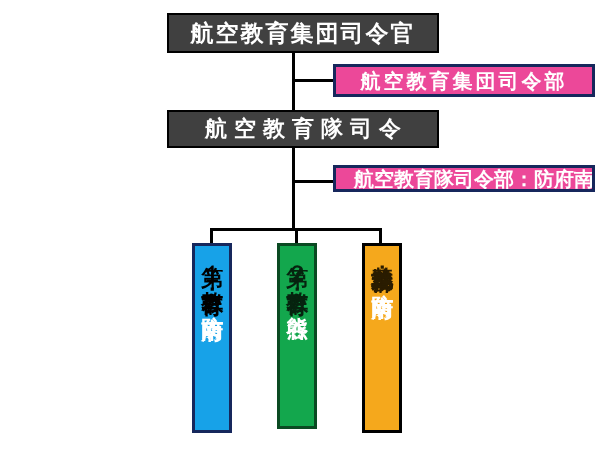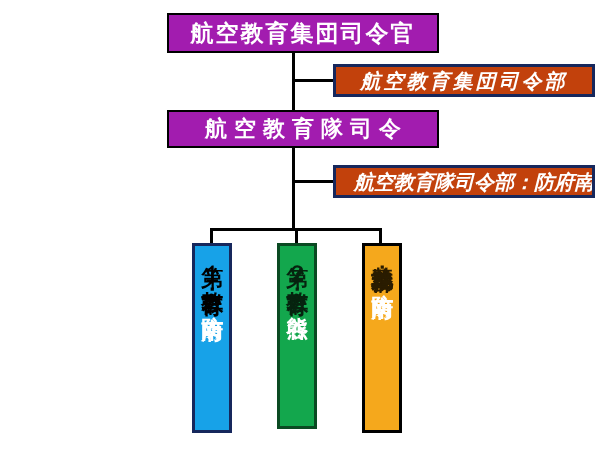--- a/index.html
+++ b/index.html
@@ -41,32 +41,31 @@
     white-space: nowrap;
   }
   .node-h .label {
     font-weight: bold;
     line-height: 1;
     display: block;
   }
 
   
   .style-navy {
-    background: #a21caf;
+    background: #404040;
     border-color: #000000;
   }
   .style-navy .label {
     color: #ffffff;
   }
 
   
   .style-blue {
-    background: #c2410c;
+    background: #ec4899;
     border: 3px solid #16275c;
-    font-style: italic;
   }
   .style-blue .label {
     color: #ffffff;
   }
 
   
   #node-commander {
     left: 167px;  top: 13px;
     width: 272px; height: 40px;
   }
@@ -89,21 +88,21 @@
     width: 272px; height: 38px;
   }
   #node-wing-cmd .label {
     font-size: 22px;
     letter-spacing: 7px;
     padding-left: 7px;
   }
 
   #node-wing-hq {
     left: 333px; top: 165px;
-    width: 262px; height: 33px; padding-left: 20px;
+    width: 262px; height: 27px; padding-left: 20px;
   }
   #node-wing-hq .label {
     font-size: 20px;
     letter-spacing: 0px;
   }
 
   
   .node-v {
     width: 40px;
     top: 243px;

